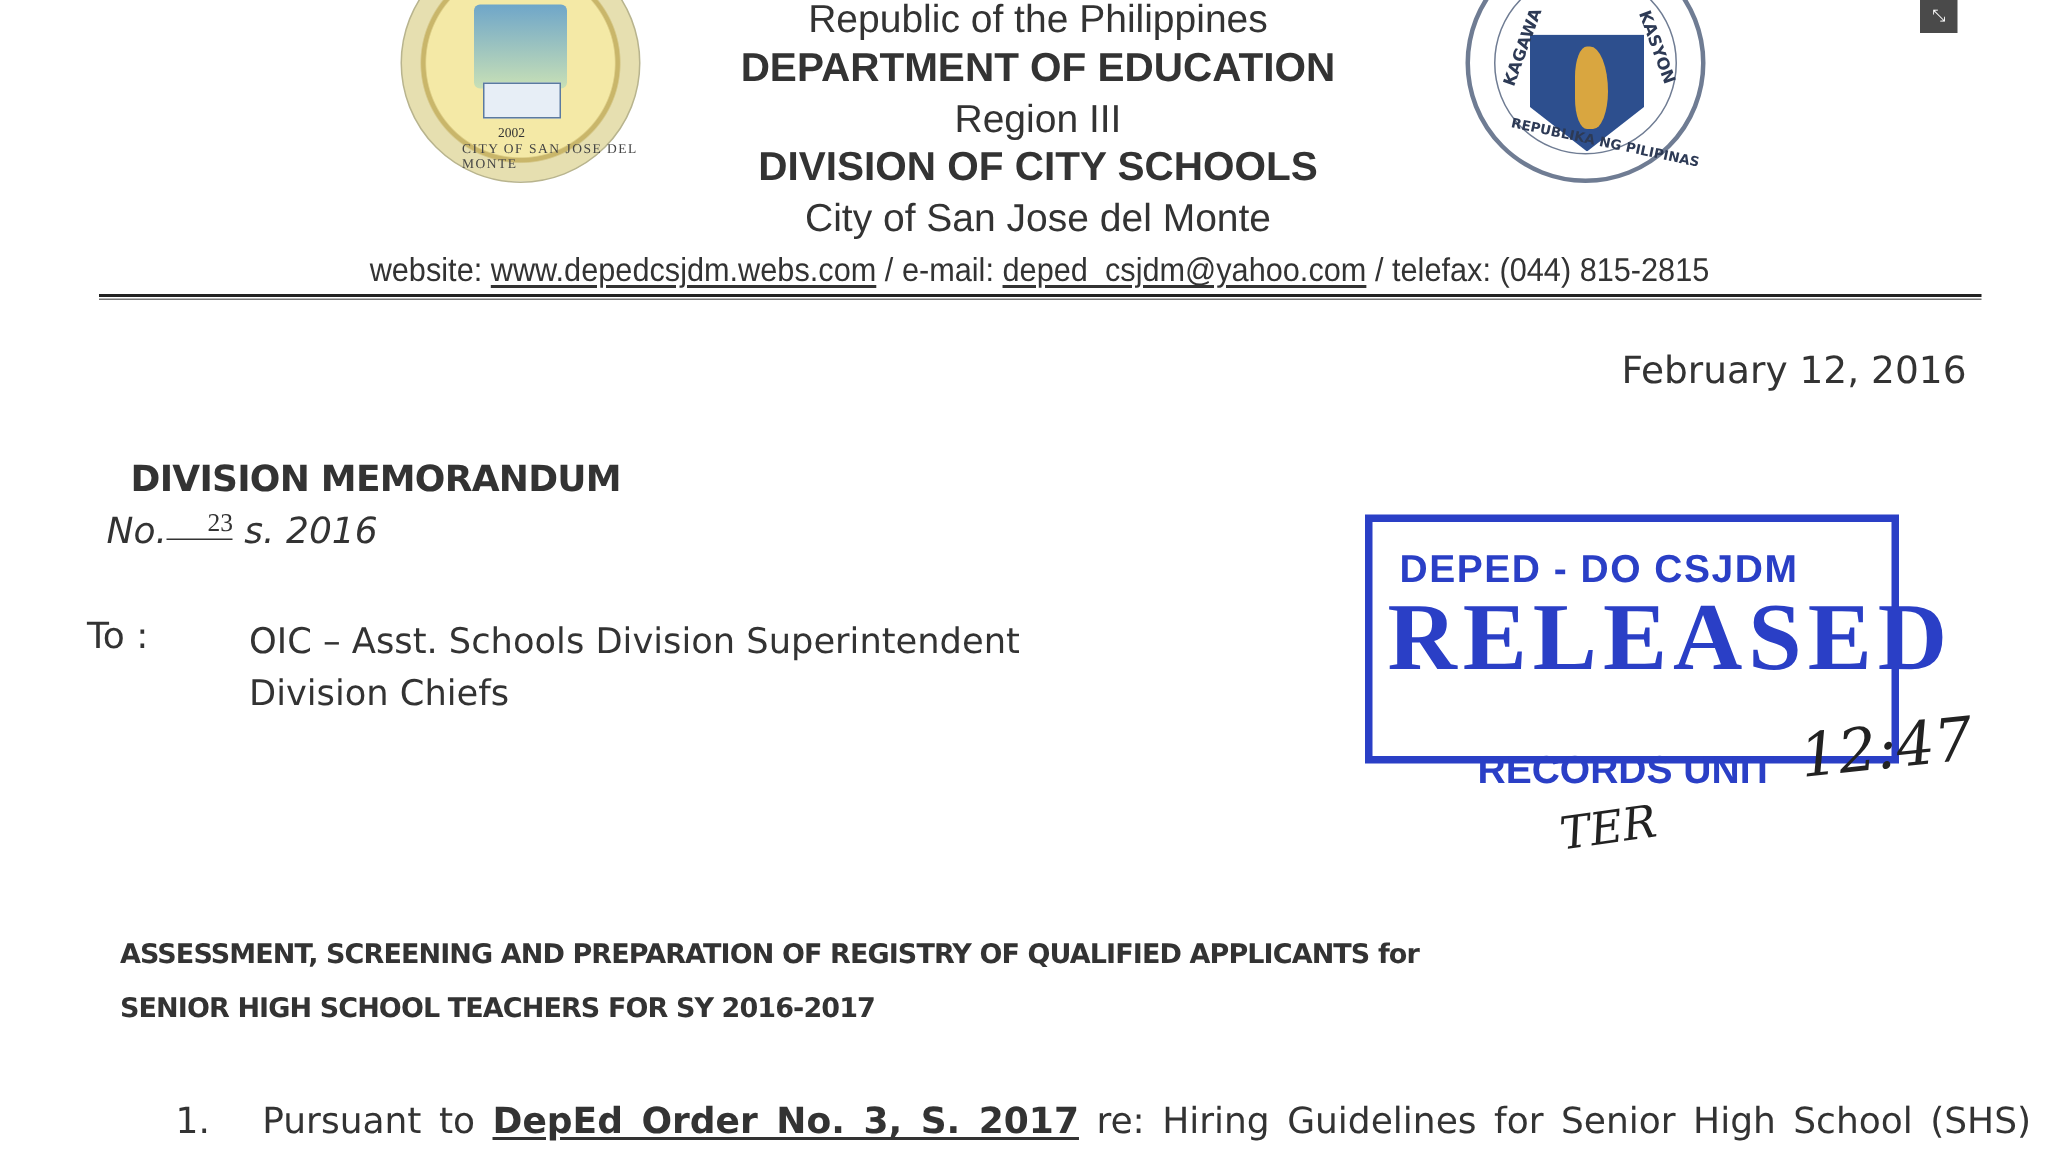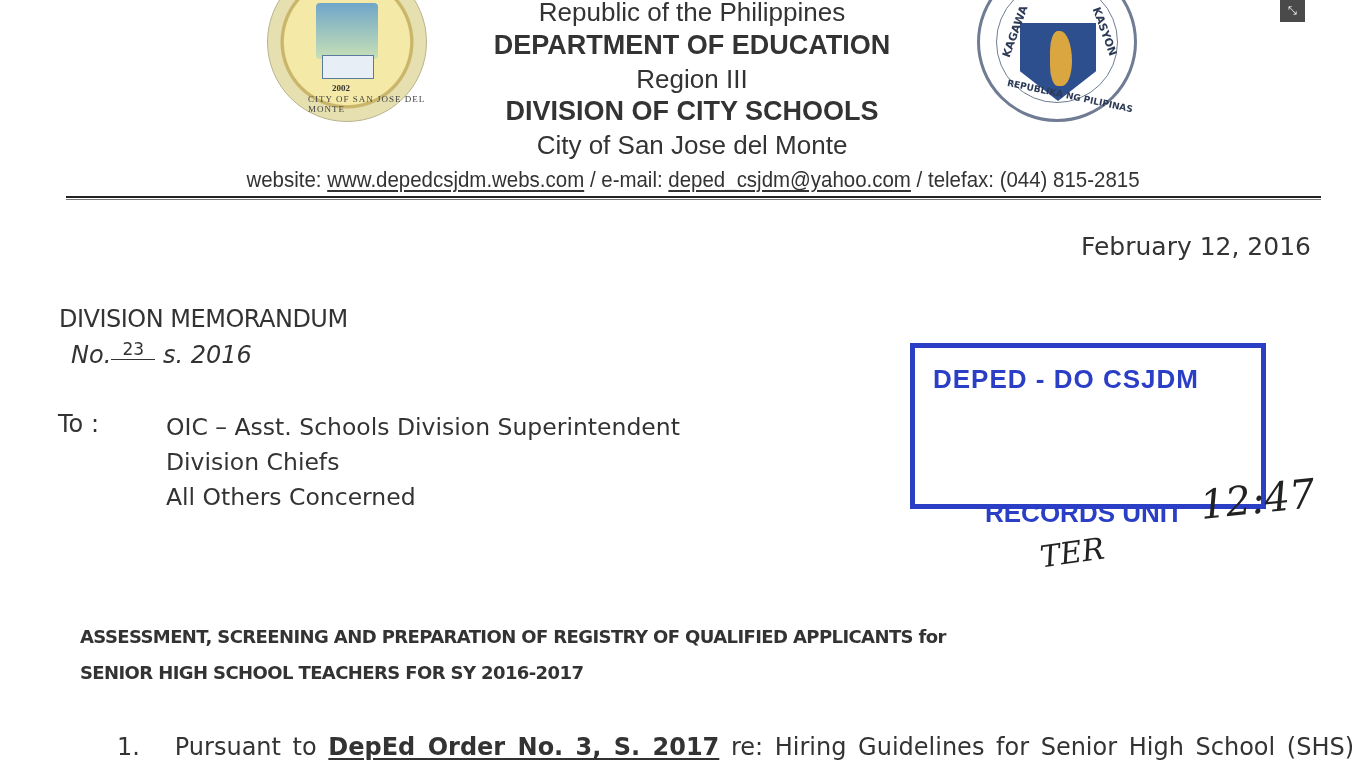--- a/index.html
+++ b/index.html
@@ -19,37 +19,37 @@
     .contact u { text-decoration: underline; text-underline-offset: 3px; }
     .rule { left: 66px; width: 1255px; top: 196px; height: 2px; background: #222; }
     .rule2 { left: 66px; width: 1255px; top: 199px; height: 1px; background: #777; }
 
     .seal { border-radius: 50%; }
     .seal-left { left: 267px; top: -38px; width: 158px; height: 158px;
       background: radial-gradient(circle, #f4e9a6 0 56%, #c9b66a 57% 59%, #e6dfb0 60% 74%, #9db39a 75% 77%, #e8e4c8 78% 100%);
       border: 1px solid #b8b48e; }
     .seal-left .inner { position:absolute; left: 48px; top: 40px; width: 62px; height: 56px; background: linear-gradient(#6fa6c9, #c8e0b6); border-radius: 4px; }
     .seal-left .book { position:absolute; left: 54px; top: 92px; width: 50px; height: 22px; background: #e7eef6; border: 1px solid #5b7aa0; }
-    .seal-left .yr { position:absolute; left: 64px; top: 120px; font-size: 9px; font-family: "Liberation Serif", serif; color: #333; font-weight: bold; text-align: right; }
+    .seal-left .yr { position:absolute; left: 64px; top: 120px; font-size: 9px; font-family: "Liberation Serif", serif; color: #333; font-weight: normal; text-align: right; }
     .seal-left .ring { position:absolute; left: 40px; top: 131px; font-size: 9px; font-family: "Liberation Serif", serif; color: #444; letter-spacing: 1px; }
 
     .seal-right { left: 977px; top: -38px; width: 160px; height: 160px; background: #fff; border: 3px solid #6f7c93; box-sizing: border-box; }
     .seal-right .ring2 { position:absolute; inset: 16px; border: 1px solid #6f7c93; border-radius: 50%; }
     .seal-right .shield { position:absolute; left: 40px; top: 58px; width: 76px; height: 78px; background: #2d4f8e; clip-path: polygon(0 0, 100% 0, 100% 62%, 50% 100%, 0 62%); }
     .seal-right .isle { position:absolute; left: 70px; top: 66px; width: 22px; height: 55px; background: #d9a640; border-radius: 40% 60% 50% 40%; }
     .seal-right .kag { position:absolute; left: 8px; top: 60px; font-size: 11px; color: #2d3a55; font-weight: bold; transform: rotate(-70deg); }
     .seal-right .kas { position:absolute; right: 4px; top: 60px; font-size: 11px; color: #2d3a55; font-weight: bold; transform: rotate(70deg); }
     .seal-right .rep { position:absolute; left: 26px; top: 126px; font-size: 9px; color: #2d3a55; font-weight: bold; transform: rotate(12deg); }
 
     .exit-fs { left: 1280px; top: 0px; width: 25px; height: 22px; background: #4a4a4a; color: #fff; font-size: 11px; line-height: 22px; text-align: center; cursor: pointer; }
 
     .date { top: 232px; right: 55px; font-size: 25px; color: #333; margin-left: 17px; }
-    .memo-title { top: 305px; left: 59px; font-size: 24px; font-weight: normal; color: #333; letter-spacing: -0.5px; }
+    .memo-title { top: 305px; left: 87px; font-size: 24px; font-weight: bold; color: #333; letter-spacing: -0.5px; }
     .memo-no { top: 339px; left: 71px; font-size: 24px; font-style: oblique; color: #333; }
-    .memo-no .num { display:inline-block; width: 44px; border-bottom: 1px solid #333; text-align:center; font-size: 17px; vertical-align: 8px; font-style: normal; }
+    .memo-no .num { display:inline-block; width: 44px; border-bottom: 1px solid #333; text-align:right; font-size: 17px; vertical-align: 8px; font-style: normal; font-family: Liberation Serif, serif; }
     .to-label { top: 410px; left: 58px; font-size: 24px; color: #333; }
     .to-list { top: 410px; left: 166px; font-size: 23.5px; color: #333; line-height: 35px; }
     .to-list div { white-space: nowrap; }
 
     .stamp { left: 910px; top: 343px; width: 356px; height: 166px; border: 5px solid #2a3fc6; box-sizing: border-box; color: #2a3fc6; }
     .stamp .s1 { position:absolute; left: 18px; top: 16px; font-family: "Liberation Sans", sans-serif; font-weight: bold; font-size: 26px; letter-spacing: 1px; }
     .stamp .s2 { position:absolute; left: 10px; top: 40px; font-family: "Liberation Serif", serif; font-size: 64px; letter-spacing: 4px; font-weight: bold; }
     .stamp .s3 { position:absolute; left: 82px; top: 108px; font-family: "DejaVu Sans", sans-serif; font-size: 29px; }
     .stamp .s4 { position:absolute; left: 70px; top: 150px; font-family: "Liberation Sans", sans-serif; font-weight: bold; font-size: 26px; }
     .hand1 { left: 1200px; top: 476px; font-family: "DejaVu Serif", serif; font-style: italic; font-size: 40px; color: #222; transform: rotate(-6deg); }
@@ -105,25 +105,25 @@
 <div class="abs memo-title">DIVISION MEMORANDUM</div>
 <div class="abs memo-no">
   <span>No.</span><span class="num">23</span>
   <span>s. 2016</span>
 </div>
 
 <div class="abs to-label">To :</div>
 <div class="abs to-list">
   <div>OIC – Asst. Schools Division Superintendent</div>
   <div>Division Chiefs</div>
-  <div>All Others Concerned</div>
 </div>
 
 <div class="abs stamp">
   <span class="s1">DEPED - DO CSJDM</span>
+  <span class="s2">RELEASED</span>
   <span class="s4">RECORDS UNIT</span>
 </div>
 <div class="abs hand1">12:47</div>
 <div class="abs hand2">TER</div>
 
 <div class="abs subject subj1">ASSESSMENT, SCREENING AND PREPARATION OF REGISTRY OF QUALIFIED APPLICANTS for</div>
 <div class="abs subject subj2">SENIOR HIGH SCHOOL TEACHERS FOR SY 2016-2017</div>
 
 <div class="abs para">
   <span>1.</span>&nbsp;&nbsp;

